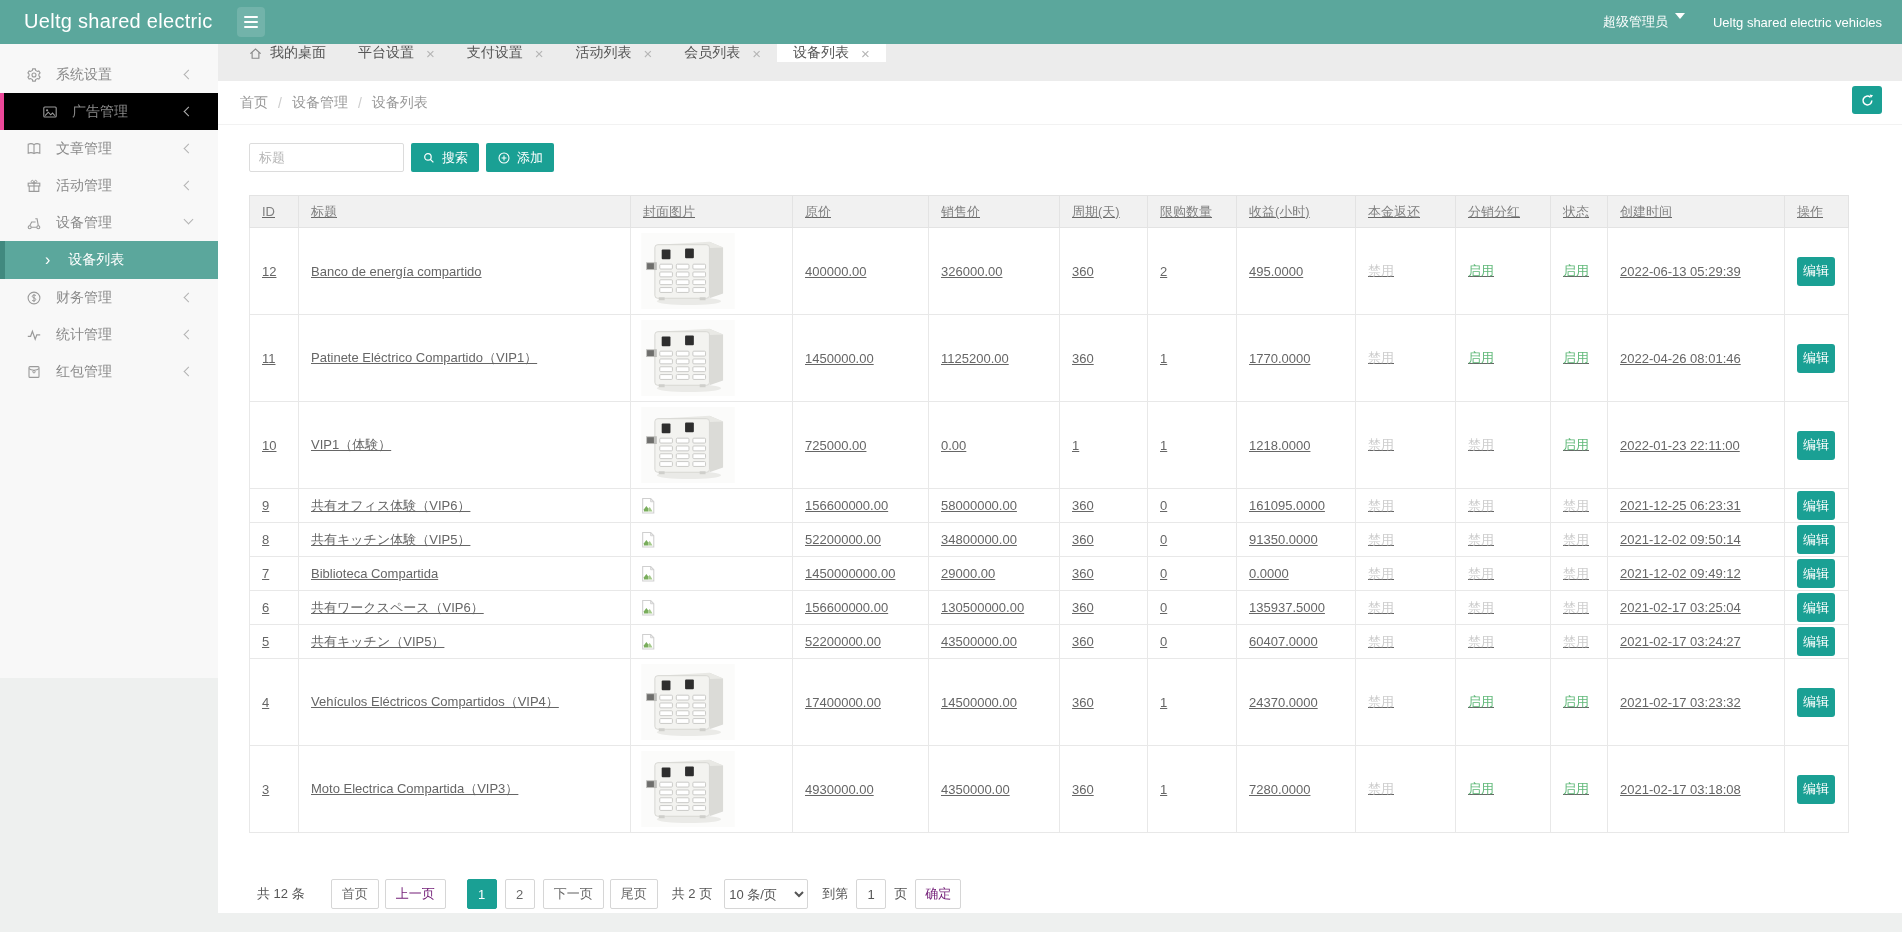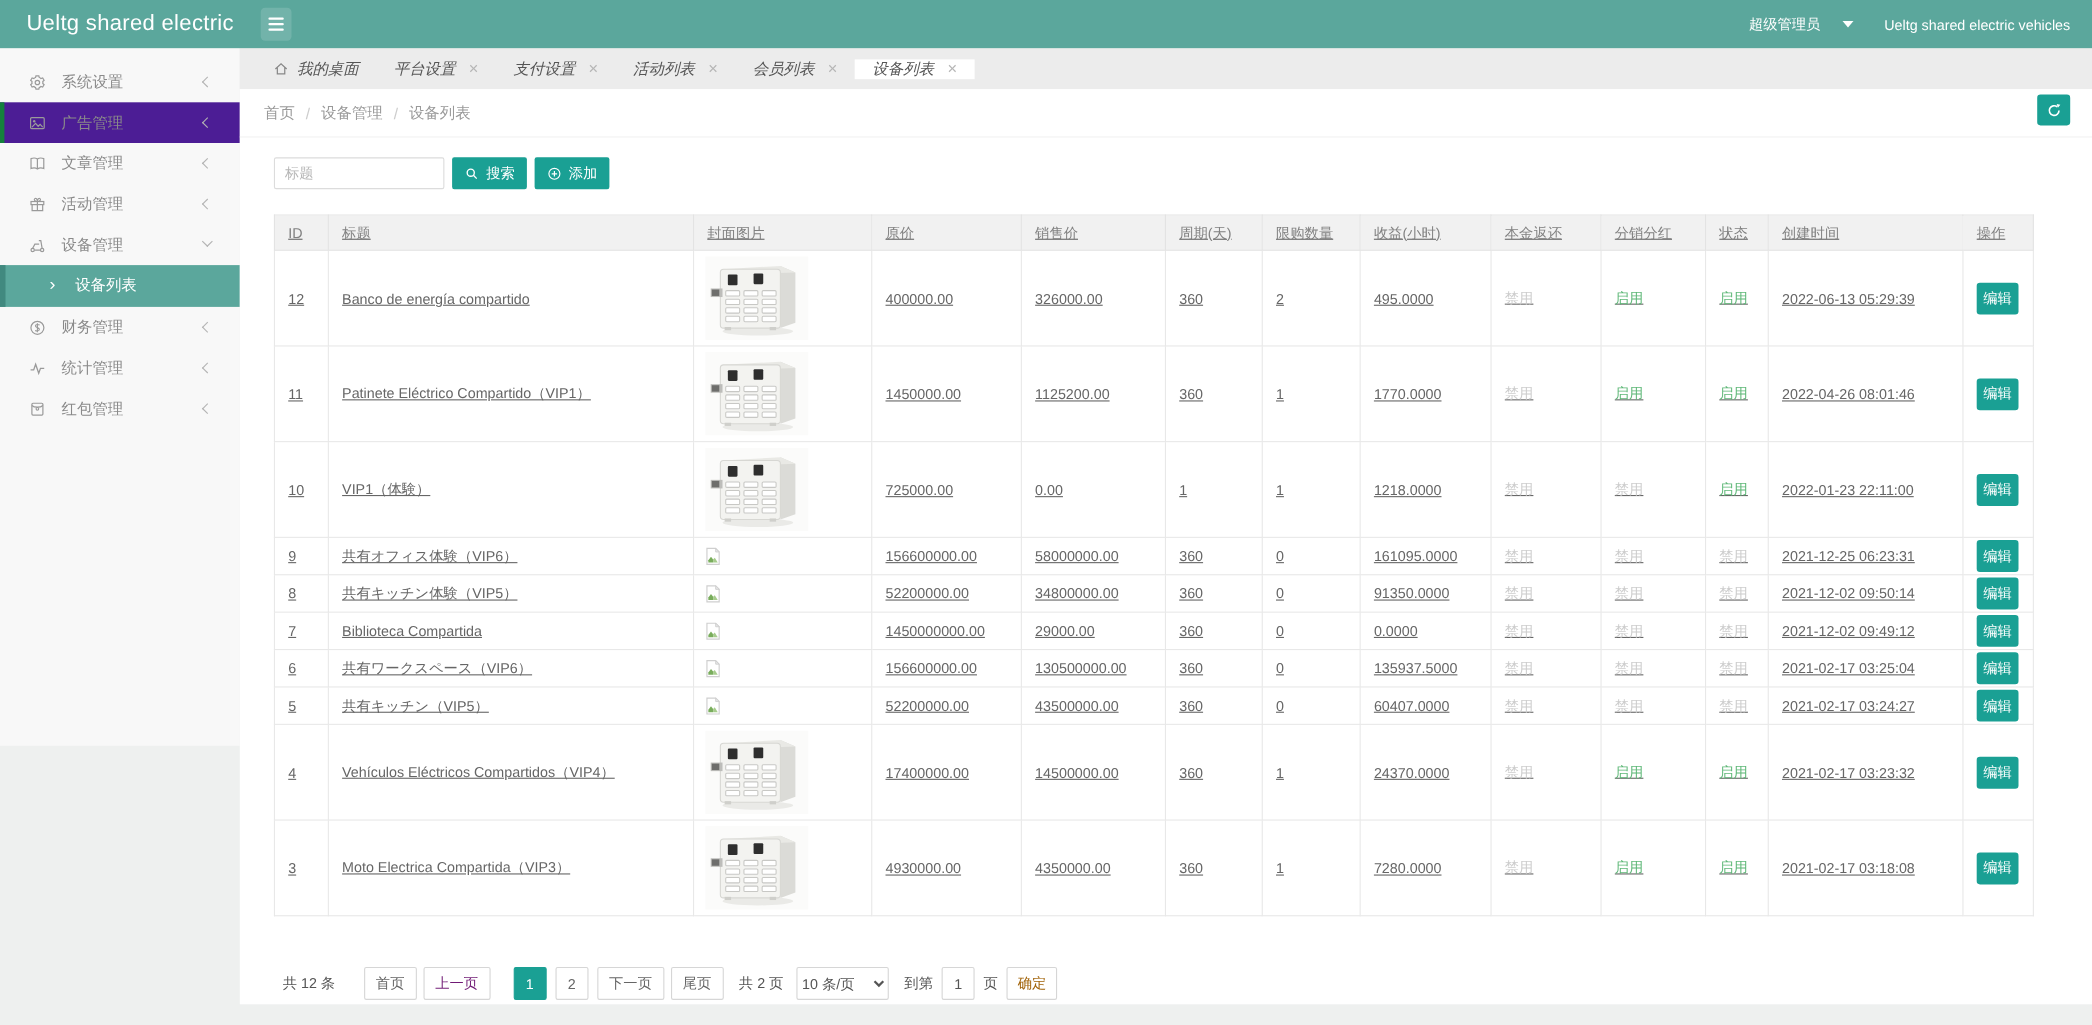--- a/index.html
+++ b/index.html
@@ -9,42 +9,42 @@
   *{box-sizing:border-box;margin:0;padding:0;font-family:"Liberation Sans","DejaVu Sans",sans-serif;}
   html,body{width:1902px;height:932px;overflow:hidden;background:#eef0ef;}
   .page{position:relative;width:1902px;height:932px;}
 
   
   .topbar{position:absolute;left:0;top:0;width:100%;height:44px;background:var(--teal);color:#fff;}
   .brand{position:absolute;left:24px;top:10px;font-size:20px;letter-spacing:.3px;}
   .burger{position:absolute;left:237px;top:7px;width:28px;height:30px;border-radius:4px;background:rgba(255,255,255,.14);display:flex;flex-direction:column;justify-content:center;align-items:center;gap:3px;cursor:pointer;}
   .burger i{display:block;width:14px;height:2px;background:#fff;border-radius:1px;}
   .top-right{position:absolute;right:20px;top:0;height:44px;display:flex;align-items:center;gap:28px;font-size:13px;}
-  .admin{display:flex;align-items:center;gap:20px;cursor:pointer;}
+  .admin{display:flex;align-items:flex-start;gap:7px;cursor:pointer;}
   .caret{width:0;height:0;border-left:5px solid transparent;border-right:5px solid transparent;border-top:6px solid #fff;}
 
   
   .sidebar{position:absolute;left:0;top:44px;width:218px;height:634px;background:#f8f8f8;padding-top:12px;}
   .side-item{position:relative;height:37px;display:flex;align-items:center;color:#8a8a8a;font-size:14px;cursor:pointer;}
   .side-item .sicon{width:16px;height:16px;margin-left:26px;flex:0 0 16px;}
   .side-item .sicon svg{width:16px;height:16px;display:block;}
   .side-item .slabel{margin-left:14px;}
   .side-item .chev{position:absolute;right:26px;top:15px;}
-  .side-item.hl{background:#4c1d95;border-left:4px solid #15803d;}
+  .side-item.hl{background:#000000;border-left:4px solid #ec4899;padding-left:16px;}
   .side-item.hl .sicon{margin-left:22px;}
   .chev{width:7px;height:7px;border-left:1.5px solid #b3b3b3;border-bottom:1.5px solid #b3b3b3;display:inline-block;}
   .chev.left{transform:rotate(45deg);}
   .chev.down{transform:rotate(-45deg);margin-top:-3px;}
   .side-sub{height:38px;display:flex;align-items:center;background:var(--teal);color:#fff;font-size:14px;border-left:5px solid #41897f;cursor:pointer;}
   .side-sub .subarrow{margin-left:40px;font-size:16px;line-height:1;}
   .side-sub span:last-child{margin-left:18px;}
 
   
   .main{position:absolute;left:218px;top:44px;right:0;bottom:0;}
-  .tabbar{height:37px;background:#ececec;display:flex;align-items:center;padding-left:14px;font-size:14px;color:#555;font-style:italic;}
+  .tabbar{height:37px;background:#ececec;display:flex;align-items:flex-start;padding-left:14px;font-size:14px;color:#555;}
   .tab{display:flex;align-items:center;padding:0 16px;cursor:pointer;white-space:nowrap;}
   .tab .ticon{width:15px;height:15px;margin-right:7px;}
   .tab .ticon svg{width:15px;height:15px;display:block;}
   .tab .tab-close{margin-left:12px;color:#b5b5b5;font-size:15px;line-height:1;}
   .tab.active{background:#fff;}
   .panel{background:#fff;height:832px;position:relative;}
 
   .crumbrow{height:44px;display:flex;align-items:center;padding-left:22px;font-size:14px;color:#999;border-bottom:1px solid #f2f2f2;}
   .crumbrow .sep{margin:0 10px;color:#ccc;}
   .refresh-btn{position:absolute;top:5px;right:20px;width:30px;height:28px;background:var(--accent);border:none;border-radius:3px;cursor:pointer;display:flex;align-items:center;justify-content:center;}
@@ -73,21 +73,21 @@
   .pager .ptotal{margin-right:26px;}
   .pbtn{height:30px;min-width:30px;padding:0 10px;background:#fff;border:1px solid #d6d6d6;border-radius:2px;font-size:13px;color:#666;margin-right:6px;cursor:pointer;}
   .pbtn.disabled{color:#701a75;cursor:default;}
   .pbtn.pnum{padding:0;width:29px;margin-right:8px;}
   .pbtn.pnum.on{background:var(--accent);border-color:var(--accent);color:#fff;}
   .gap-l{margin-left:15px;}
   .ptpages{margin:0 12px 0 8px;}
   .psize{height:30px;width:84px;border:1px solid #d6d6d6;border-radius:2px;background:#fff;font-size:13px;color:#555;outline:none;}
   .pgoto{margin-left:14px;}
   .pinput{width:30px;height:30px;border:1px solid #d6d6d6;border-radius:2px;text-align:center;font-size:13px;color:#555;margin:0 8px;outline:none;}
-  .pok{height:30px;padding:2px 9px;background:#fff;border:1px solid #d6d6d6;border-radius:2px;font-size:13px;color:#a16207;margin-left:8px;cursor:pointer;}
+  .pok{height:30px;padding:2px 9px;background:#fff;border:1px solid #d6d6d6;border-radius:2px;font-size:13px;color:#701a75;margin-left:8px;cursor:pointer;}
 </style>
 </head>
 <body>
 
 <div class="page">
 
   <div class="topbar">
     <div class="brand">Ueltg shared electric</div>
     <div class="burger">
         <i></i>

